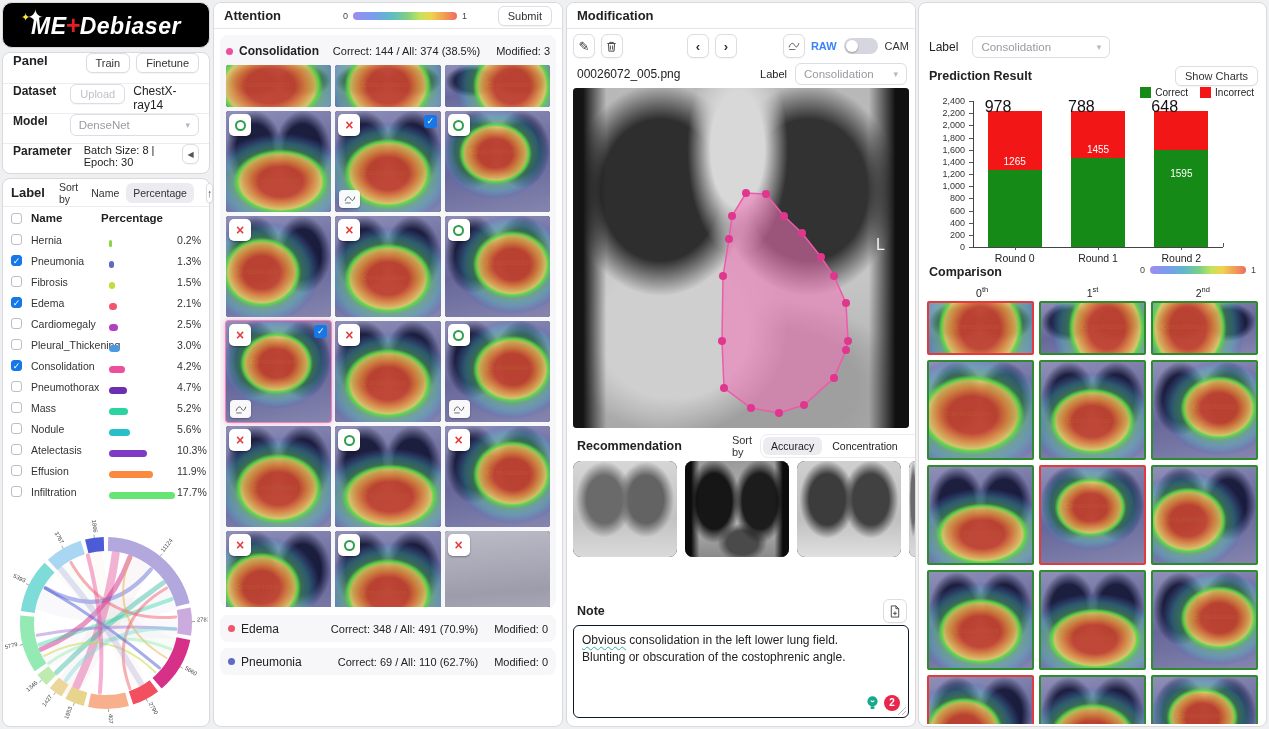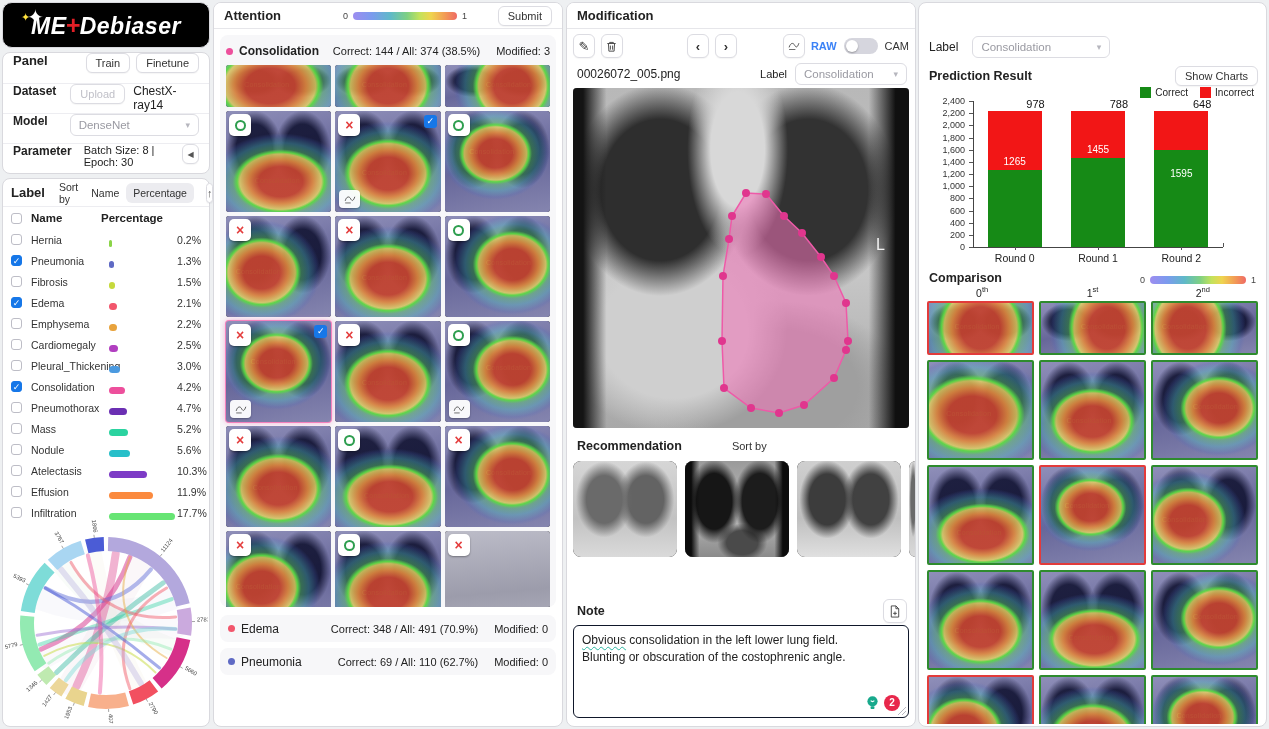--- a/index.html
+++ b/index.html
@@ -162,24 +162,24 @@
   #perf-label-row { position:absolute; left:10px; top:32px; height:24px; display:flex; align-items:center; gap:14px; }
   #pred-row { position:absolute; left:10px; right:8px; top:60px; height:26px; display:flex; align-items:center; }
   #chart { position:absolute; left:8px; right:8px; top:86px; height:172px; }
   #legend { position:absolute; right:4px; top:-2px; display:flex; gap:12px; align-items:center; }
   #legend .li { display:flex; gap:4px; align-items:center; font-size:10px; color:#222; }
   #legend .sw { width:11px; height:11px; }
   .ytick { position:absolute; font-size:9px; color:#333; width:34px; text-align:right; }
   .ytickline,.xtickline { position:absolute; background:#555; }
   .axis { position:absolute; background:#444; }
   .bar { position:absolute; }
-  .bar-toplab { position:absolute; font-size:11px; color:#111; text-align:right; }
+  .bar-toplab { position:absolute; font-size:16px; color:#111; text-align:left; }
   .bar-inlab { position:absolute; font-size:10px; color:#fff; text-align:center; }
   .xlab { position:absolute; font-size:10.5px; color:#222; text-align:center; }
-  #cmp-hd { position:absolute; left:10px; right:10px; top:262px; height:20px; display:flex; align-items:flex-end; gap:8px; }
+  #cmp-hd { position:absolute; left:10px; right:10px; top:262px; height:20px; display:flex; align-items:flex-start; gap:8px; }
   #cmp-cols { position:absolute; left:8px; right:8px; top:282px; height:14px;
               display:grid; grid-template-columns:repeat(3,1fr); text-align:center;
               font-size:10.5px; color:#222; }
   #cmp-cols sup { font-size:7.5px; }
   #cmp-grid { position:absolute; left:8px; right:8px; top:298px; bottom:2px; overflow:hidden;
               display:grid; grid-template-columns:repeat(3,1fr); gap:5px; align-content:start; }
   #cmp-grid .tile { height:100px; border-radius:2px; }
   #cmp-grid .tile.strip { height:54px; }
   .b-red { border:2px solid #e23b3b; } .b-green { border:2px solid #2e8b2e; }
 
@@ -263,28 +263,20 @@
           </span>
           <span class="pct">1.5%</span>
         </div>
         <div class="lbl-row">
           <span class="chk on">✓</span>
           <span class="nm">Edema</span>
           <span>
             <span class="bar" style="display: inline-block; width: 7.83051px; background: rgb(242, 86, 108); height: 7px; border-radius: 4px;"></span>
           </span>
           <span class="pct">2.1%</span>
-        </div>
-        <div class="lbl-row">
-          <span class="chk"></span>
-          <span class="nm">Emphysema</span>
-          <span>
-            <span class="bar" style="display: inline-block; width: 8.20339px; background: rgb(232, 163, 61); height: 7px; border-radius: 4px;"></span>
-          </span>
-          <span class="pct">2.2%</span>
         </div>
         <div class="lbl-row">
           <span class="chk"></span>
           <span class="nm">Cardiomegaly</span>
           <span>
             <span class="bar" style="display: inline-block; width: 9.32203px; background: rgb(177, 63, 192); height: 7px; border-radius: 4px;"></span>
           </span>
           <span class="pct">2.5%</span>
         </div>
         <div class="lbl-row">
@@ -666,20 +658,25 @@
           <circle cx="150" cy="188" r="4"></circle>
           <circle cx="156" cy="151" r="4"></circle>
           <circle cx="159" cy="128" r="4"></circle>
         </g>
     </svg>
   </div>
 
   <div id="rec-hd">
     <span class="sec-ttl">Recommendation</span>
     <span class="sortby" style="margin-left:42px;">Sort by</span>
+    <span id="rec-seg">
+      <span class="opt active">Accuracy</span>
+      <span class="opt">Concentration</span>
+      <span class="opt">Dependency</span>
+    </span>
   </div>
 
   <div id="rec-thumbs">
     <div class="thumb">
         <div class="xr xr1"></div>
       </div>
     <div class="thumb">
         <div class="xr xr2"></div>
       </div>
     <div class="thumb">

